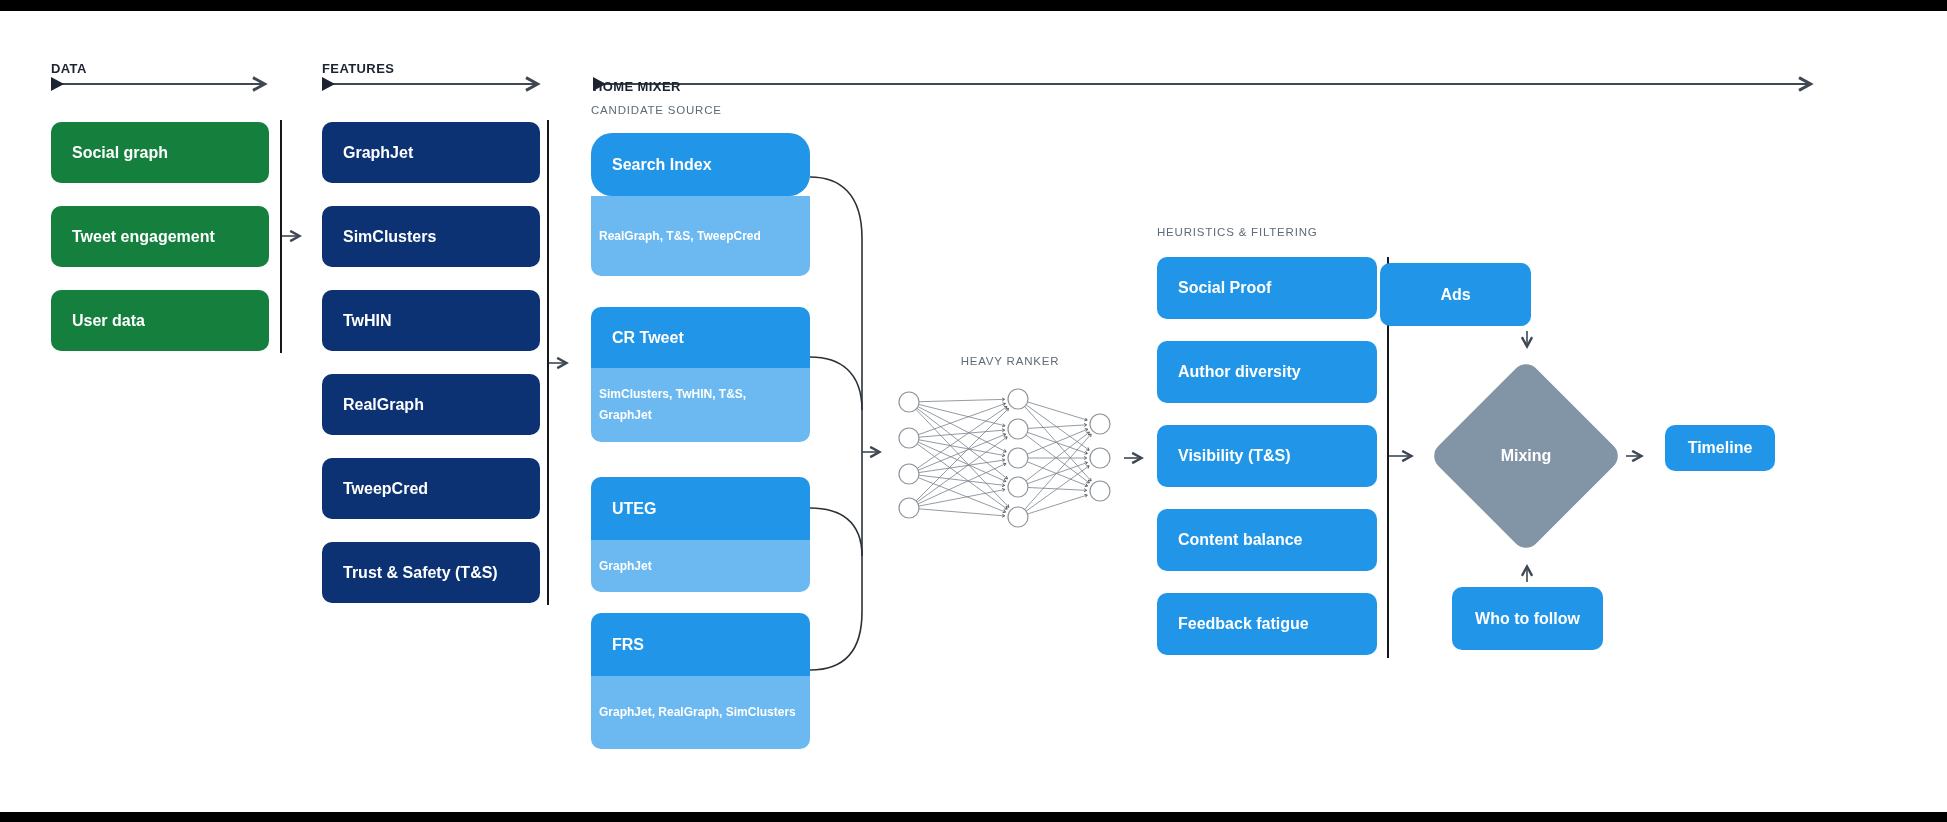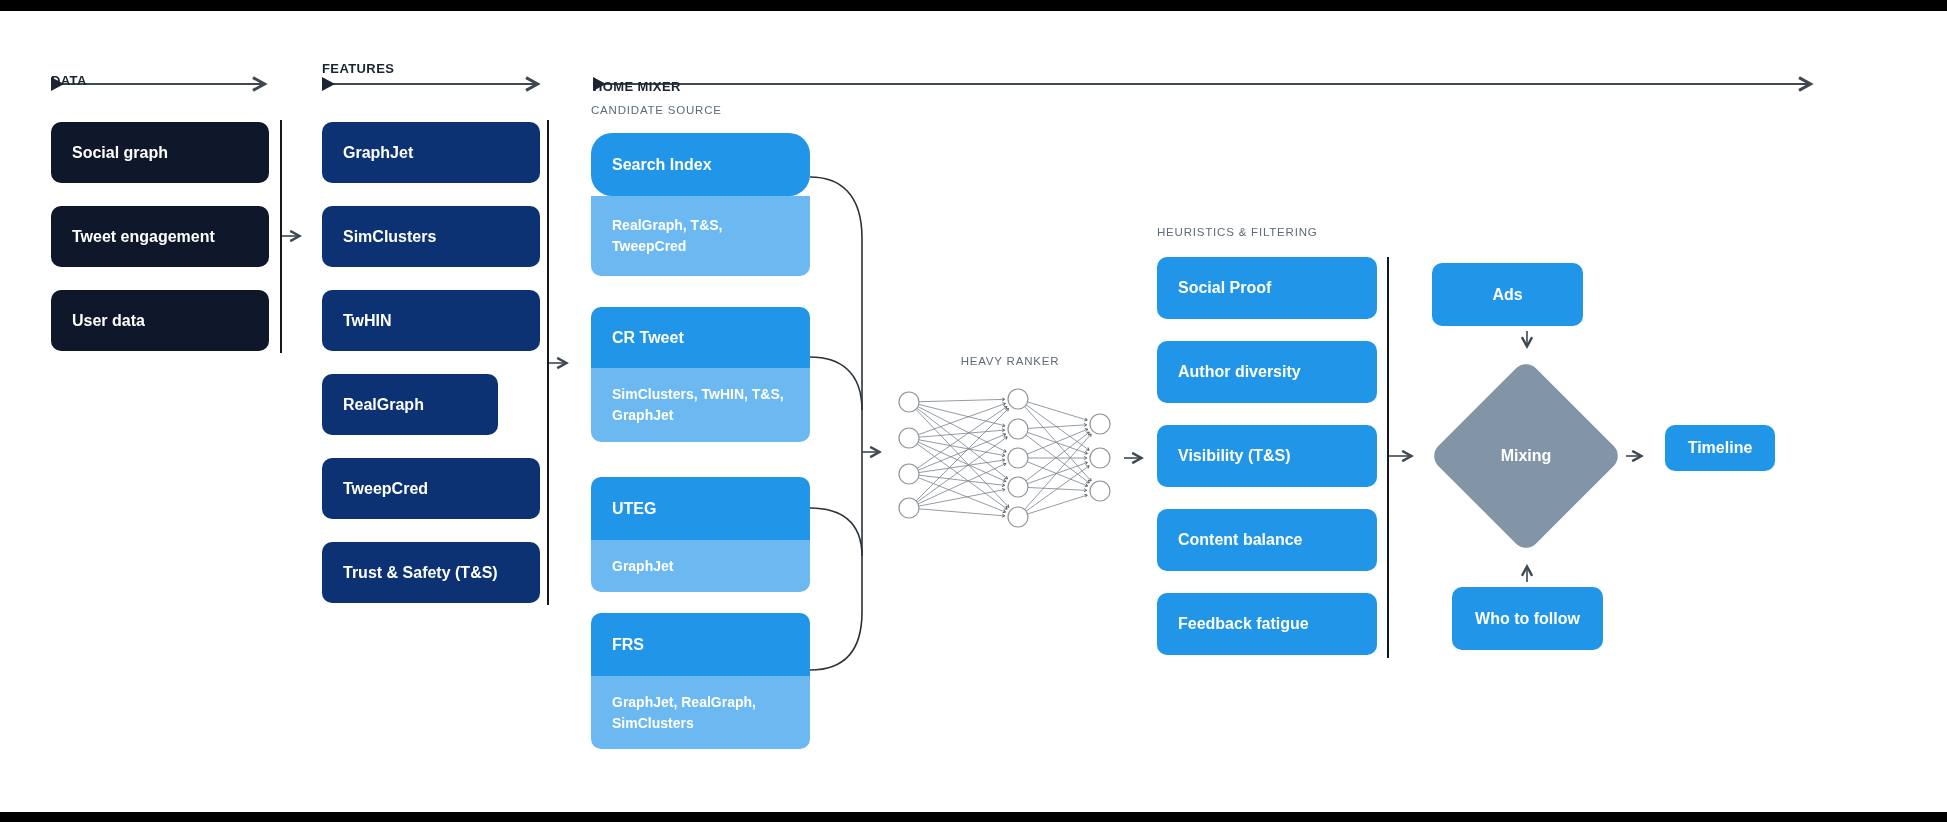--- a/index.html
+++ b/index.html
@@ -9,30 +9,30 @@
   #topbar{top:0;height:11px;}
   #bottombar{top:812px;height:10px;}
 
   svg.overlay{position:absolute;left:0;top:0;pointer-events:none;}
 
   .sec-header{position:absolute;font-size:13px;font-weight:bold;color:#1B2430;letter-spacing:.4px;}
   .sub-header{position:absolute;font-size:11.5px;font-weight:normal;color:#5F6B76;letter-spacing:.8px;}
 
   .box{position:absolute;box-sizing:border-box;border-radius:10px;color:#fff;
        font-size:16px;font-weight:bold;display:flex;align-items:center;padding:0 21px;}
-  .blue-med{background:#0f172a;}
+  .blue-med{background:#15803d;}
   .navy{background:#0C3273;}
   .bright{background:#2196E8;}
   .ctr{justify-content:center;padding:0;text-align:center;}
 
   .cand-group{position:absolute;left:591px;width:219px;}
   .cand-top{box-sizing:border-box;border-radius:10px 10px 0 0;background:#2196E8;color:#fff;
             font-size:16px;font-weight:bold;display:flex;align-items:center;padding:0 21px;}
   .cand-sub{box-sizing:border-box;border-radius:0 0 10px 10px;background:#6CB9F1;color:#fff;
-            font-size:14px;font-weight:bold;line-height:21px;display:flex;align-items:center;padding:0 21px;}
+            font-size:12px;font-weight:bold;line-height:21px;display:flex;align-items:center;padding:0 8px;}
 
   .diamond{position:absolute;left:1457px;top:387px;width:138px;height:138px;background:#8195A7;
            border-radius:14px;transform:rotate(45deg);}
   .diamond span{position:absolute;inset:0;display:flex;align-items:center;justify-content:center;
                 transform:rotate(-45deg);color:#fff;font-size:16px;font-weight:bold;}
 </style>
 </head>
 <body>
 
 <div id="canvas">
@@ -128,36 +128,36 @@
         <circle cx="1018" cy="517" r="10" fill="#ffffff" stroke="#8e959c" stroke-width="1.2"></circle>
         <circle cx="1100" cy="424" r="10" fill="#ffffff" stroke="#8e959c" stroke-width="1.2"></circle>
         <circle cx="1100" cy="458" r="10" fill="#ffffff" stroke="#8e959c" stroke-width="1.2"></circle>
         <circle cx="1100" cy="491" r="10" fill="#ffffff" stroke="#8e959c" stroke-width="1.2"></circle>
       </g>
   </svg>
 
   <div id="topbar" class="bar"></div>
   <div id="bottombar" class="bar"></div>
 
-  <div class="sec-header" style="left:51px;top:61px;margin-top:12px;">DATA</div>
+  <div class="sec-header" style="left:51px;top:61px;">DATA</div>
   <div class="sec-header" style="left:322px;top:61px;">FEATURES</div>
   <div class="sec-header" style="left:593px;top:73px;margin-top:6px;">HOME MIXER</div>
 
   <div class="sub-header" style="left:591px;top:104px;">CANDIDATE SOURCE</div>
   <div class="sub-header" style="left:925px;top:355px;width:170px;text-align:center;">HEAVY RANKER</div>
   <div class="sub-header" style="left:1157px;top:226px;">HEURISTICS &amp; FILTERING</div>
 
   <div class="box blue-med" style="left:51px;top:122px;width:218px;height:61px;">Social graph</div>
   <div class="box blue-med" style="left:51px;top:206px;width:218px;height:61px;">Tweet engagement</div>
   <div class="box blue-med" style="left:51px;top:290px;width:218px;height:61px;">User data</div>
 
   <div class="box navy" style="left:322px;top:122px;width:218px;height:61px;">GraphJet</div>
   <div class="box navy" style="left:322px;top:206px;width:218px;height:61px;">SimClusters</div>
   <div class="box navy" style="left:322px;top:290px;width:218px;height:61px;">TwHIN</div>
-  <div class="box navy" style="left:322px;top:374px;width:176px;height:61px;">RealGraph</div>
+  <div class="box navy" style="left:322px;top:374px;width:218px;height:61px;">RealGraph</div>
   <div class="box navy" style="left:322px;top:458px;width:218px;height:61px;">TweepCred</div>
   <div class="box navy" style="left:322px;top:542px;width:218px;height:61px;">Trust &amp; Safety (T&amp;S)</div>
 
   <div class="cand-group" style="top:133px;">
     <div class="cand-top" style="height:63px;border-radius:21px;">Search Index</div>
     <div class="cand-sub" style="height:80px;">RealGraph, T&amp;S, TweepCred</div>
   </div>
   <div class="cand-group" style="top:307px;">
     <div class="cand-top" style="height:61px;">CR Tweet</div>
     <div class="cand-sub" style="height:74px;">SimClusters, TwHIN, T&amp;S, GraphJet</div>
@@ -170,20 +170,20 @@
     <div class="cand-top" style="height:63px;">FRS</div>
     <div class="cand-sub" style="height:73px;">GraphJet, RealGraph, SimClusters</div>
   </div>
 
   <div class="box bright" style="left:1157px;top:257px;width:220px;height:62px;">Social Proof</div>
   <div class="box bright" style="left:1157px;top:341px;width:220px;height:62px;">Author diversity</div>
   <div class="box bright" style="left:1157px;top:425px;width:220px;height:62px;">Visibility (T&amp;S)</div>
   <div class="box bright" style="left:1157px;top:509px;width:220px;height:62px;">Content balance</div>
   <div class="box bright" style="left:1157px;top:593px;width:220px;height:62px;">Feedback fatigue</div>
 
-  <div class="box bright ctr" style="left:1432px;top:263px;width:151px;height:63px;">Ads</div>
+  <div class="box bright ctr" style="left:1380px;top:263px;width:151px;height:63px;">Ads</div>
   <div class="diamond">
     <span>Mixing</span>
   </div>
   <div class="box bright ctr" style="left:1452px;top:587px;width:151px;height:63px;">Who to follow</div>
   <div class="box bright ctr" style="left:1665px;top:425px;width:110px;height:46px;">Timeline</div>
 
 </div>
 
 </body></html>

